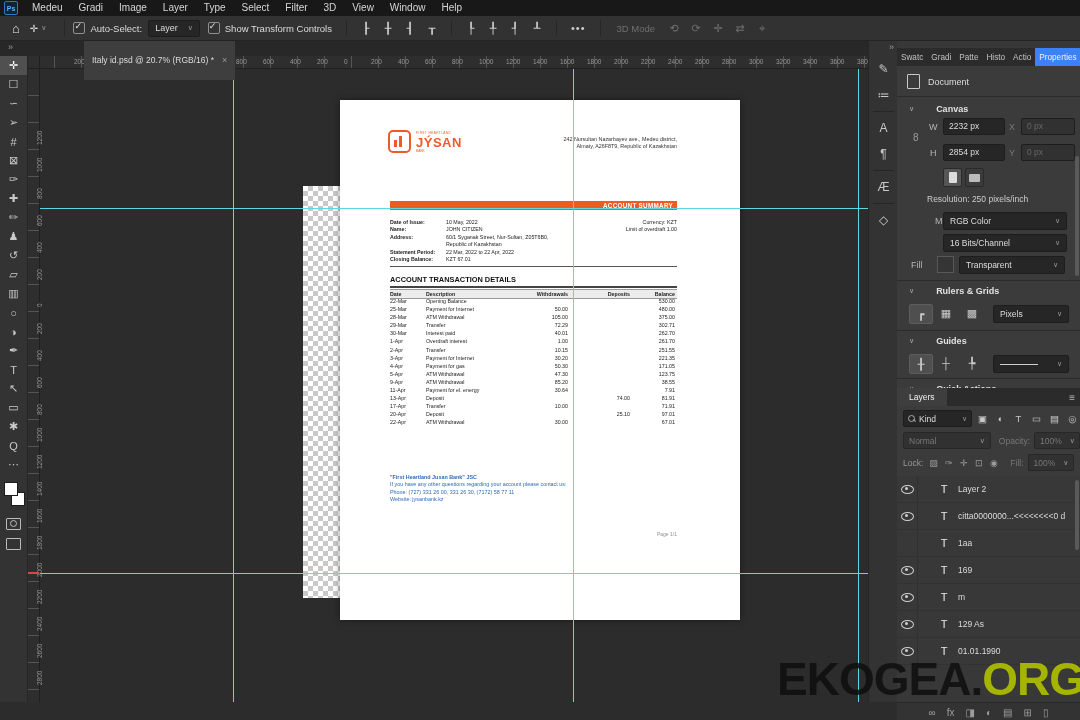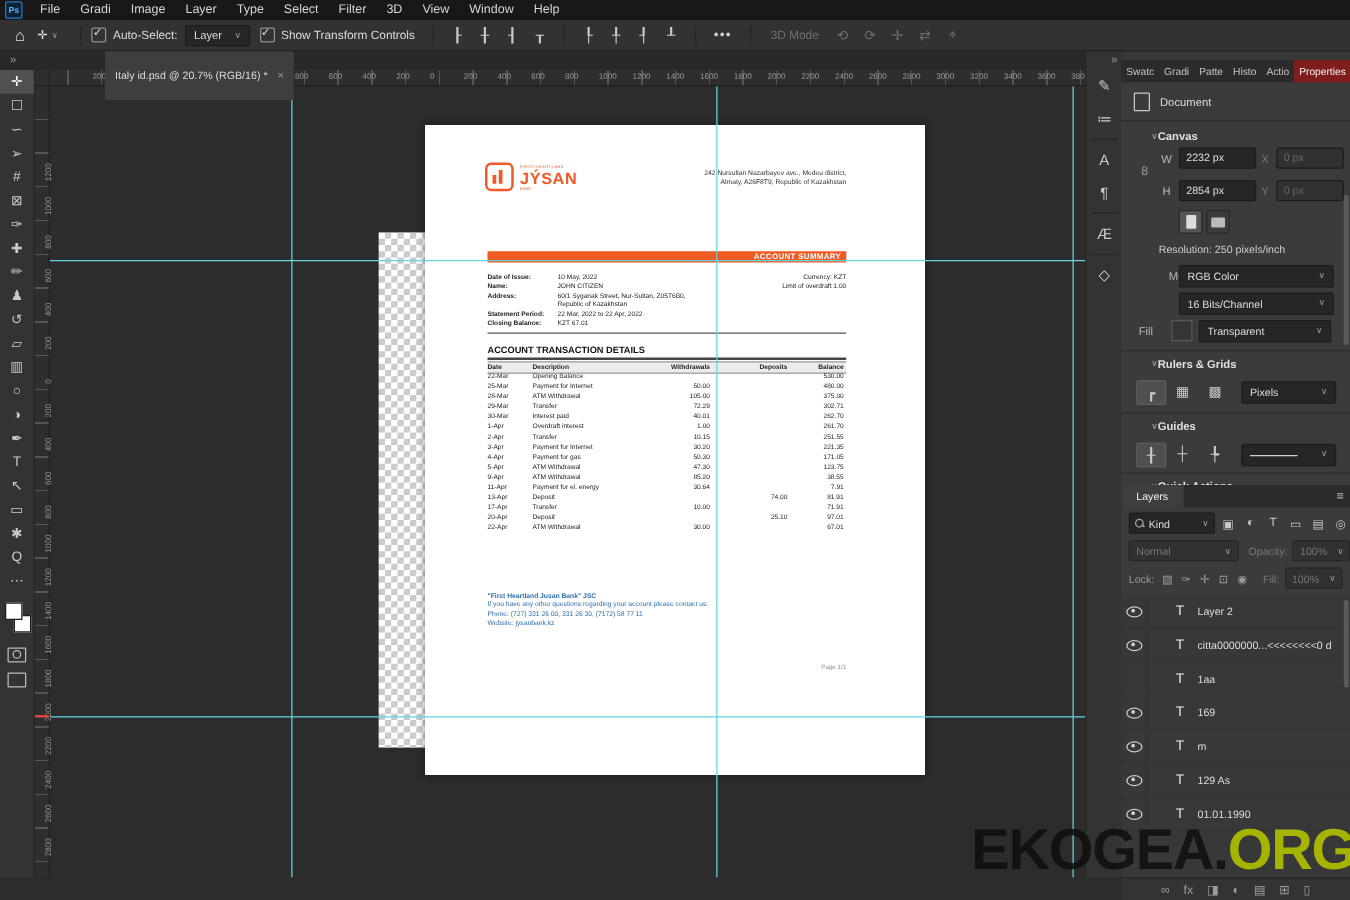--- a/index.html
+++ b/index.html
@@ -94,27 +94,27 @@
   .page-num{position:absolute;right:63px;top:431px;font-size:5px;color:#909090;}
   
   #right-strip{position:absolute;left:868px;top:40px;width:29px;height:662px;background:#333333;border-left:1px solid #262626;z-index:30;}
   #right-strip .chev{color:#9a9a9a;font-size:9px;text-align:right;padding:2px 4px 4px 0;}
   .strip-icon{width:29px;height:26px;display:flex;align-items:center;justify-content:center;color:#c9c9c9;font-size:12px;}
   .strip-div{height:1px;background:#262626;margin:3px 4px;}
   
   #right-panels{position:absolute;left:897px;top:40px;width:183px;height:680px;background:#383838;z-index:30;}
   #ptabs{position:absolute;left:0;top:8px;width:183px;height:18px;background:#2b2b2b;display:flex;align-items:stretch;}
   .ptab{font-size:8.2px;color:#c2c2c2;padding:0 4px;display:flex;align-items:center;white-space:nowrap;}
-  .ptab.active{background:#7f1d1d;color:#f0f0f0;}
+  .ptab.active{background:#3b82f6;color:#f0f0f0;}
   .pmenu{margin-left:auto;color:#bbb;font-size:10px;padding:0 5px;display:flex;align-items:center;}
   #properties{position:absolute;left:0;top:26px;width:183px;height:322px;background:#3b3b3b;overflow:hidden;}
   .doc-row{position:absolute;left:10px;top:8px;display:flex;align-items:center;gap:8px;color:#ddd;font-size:9px;}
   .doc-icon{width:11px;height:13px;border:1px solid #c9c9c9;border-radius:1px;background:#3b3b3b;}
   .pdiv{position:absolute;left:0;width:183px;height:1px;background:#2c2c2c;}
-  .sec-head{position:absolute;left:24px;color:#e0e0e0;font-size:9px;font-weight:bold;display:flex;gap:0;align-items:center;}
+  .sec-head{position:absolute;left:12px;color:#e0e0e0;font-size:9px;font-weight:bold;display:flex;gap:22px;align-items:center;}
   .sec-head .chv{color:#aaa;font-size:7px;font-weight:normal;}
   .plabel{position:absolute;color:#b5b5b5;font-size:9px;}
   .pfield{position:absolute;height:15px;background:#262626;border:1px solid #1d1d1d;border-radius:2px;
           color:#ddd;font-size:8.5px;line-height:15px;padding:0 5px;}
   .pfield.disabled{background:#313131;color:#666;}
   .pselect{position:absolute;height:16px;background:#262626;border:1px solid #1d1d1d;border-radius:2px;
            color:#ddd;font-size:8.5px;line-height:16px;padding:0 6px;}
   .pselect .arr{float:right;color:#999;font-size:7px;}
   .chain{position:absolute;color:#9a9a9a;font-size:10px;}
   .orient-btn{position:absolute;width:17px;height:17px;background:#3b3b3b;border:1px solid #2a2a2a;border-radius:2px;
@@ -175,21 +175,21 @@
   #watermark .grn{color:#a4b400;}
 </style>
 </head>
 <body>
 
 <div id="app">
 
   <div id="menubar">
     <div class="ps-logo">Ps</div>
     <div id="menu-items" style="display:flex;">
-        <div class="menu-item">File</div>
+        <div class="menu-item">Medeu</div>
         <div class="menu-item">Gradi</div>
         <div class="menu-item">Image</div>
         <div class="menu-item">Layer</div>
         <div class="menu-item">Type</div>
         <div class="menu-item">Select</div>
         <div class="menu-item">Filter</div>
         <div class="menu-item">3D</div>
         <div class="menu-item">View</div>
         <div class="menu-item">Window</div>
         <div class="menu-item">Help</div>

